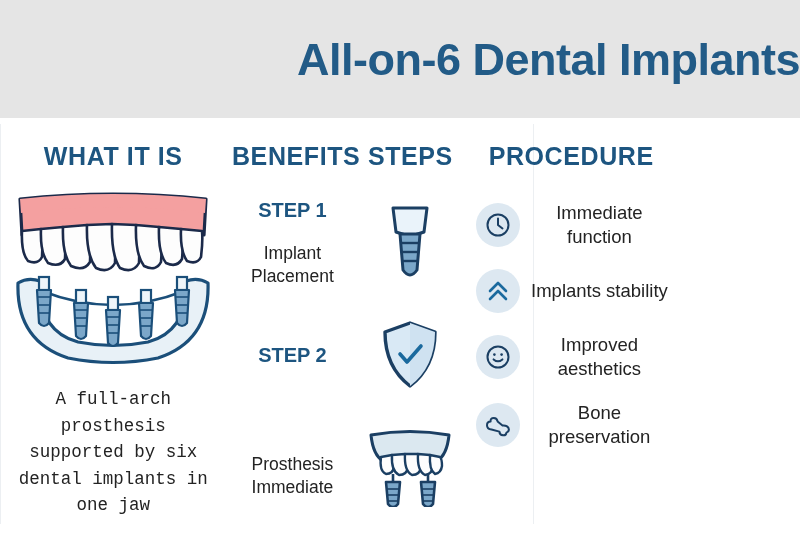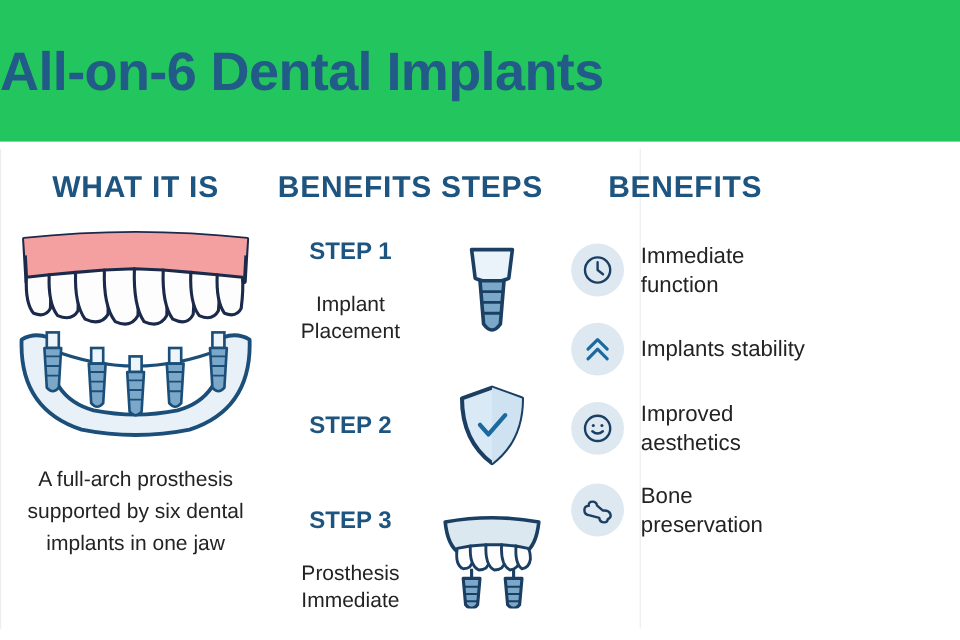--- a/index.html
+++ b/index.html
@@ -20,24 +20,24 @@
     position: relative;
     width: 800px;
     height: 533px;
     background: #ffffff;
   }
 
   
   .header {
     width: 800px;
     height: 118px;
-    background: #22c55e;
+    background: #e5e5e5;
     display: flex;
     align-items: center;
-    justify-content: flex-start;
+    justify-content: flex-end;
   }
 
   .header-title {
     font-size: 45px;
     font-weight: bold;
     color: #225b87;
     letter-spacing: -0.5px;
     line-height: 1;
   }
 
@@ -84,20 +84,21 @@
     justify-content: center;
   }
 
   .what-desc {
     margin-top: 20px;
     padding: 0 16px;
     text-align: center;
     font-size: 17.5px;
     line-height: 1.52;
     color: #232323;
+    font-family: Liberation Mono, monospace;
   }
 
   
   .steps {
     margin-top: 26px;
     display: flex;
     flex-direction: column;
     gap: 17px;
   }
 
@@ -140,21 +141,22 @@
     margin-top: 32px;
     display: flex;
     flex-direction: column;
     gap: 20px;
     padding-left: 18px;
   }
 
   .benefit {
     display: flex;
     align-items: center;
-    gap: 14px;
+    gap: 4px;
+    text-align: center;
   }
 
   .benefit-icon {
     flex: 0 0 auto;
     width: 44px;
     height: 44px;
     border-radius: 50%;
     background: #dde8f1;
     display: flex;
     align-items: center;
@@ -301,21 +303,20 @@
             <svg width="60" height="72" viewBox="0 0 60 72">
               <path d="M30 4 L55 13 Q55 48 30 67 Q5 48 5 13 Z" fill="#d9e9f5" stroke="#1b3f63" stroke-width="3.4" stroke-linejoin="round"></path>
               <path d="M30 4 L55 13 Q55 48 30 67 Z" fill="#cfe2f1" stroke="none"></path>
               <path d="M20 35 L27 43 L41 27" fill="none" stroke="#1b6a9e" stroke-width="3.6" stroke-linecap="round" stroke-linejoin="round"></path>
             </svg>
           </div>
         </div>
 
         <div class="step">
           <div class="step-text">
-            <div class="step-label">STEP 3</div>
             <div class="step-desc">Prosthesis Immediate</div>
           </div>
           <div class="step-icon">
             <svg width="94" height="80" viewBox="0 0 94 80">
 
               <path d="M8 8 Q47 1 86 8 Q84 28 74 34 Q47 40 20 34 Q10 28 8 8 Z" fill="#dbe8f0" stroke="#1b3f63" stroke-width="3" stroke-linejoin="round"></path>
 
               <g fill="#fdfdfd" stroke="#1b3f63" stroke-width="2.4" stroke-linejoin="round">
                 <path d="M18 30 Q16 44 23 47 Q30 47 31 40 Q31 32 29 28 Z"></path>
                 <path d="M29 28 Q28 44 36 48 Q44 48 45 40 Q45 31 42 27 Z"></path>
@@ -346,21 +347,21 @@
                 </g>
               </g>
             </svg>
           </div>
         </div>
 
       </div>
     </div>
 
     <div class="col col-benefits">
-      <div class="col-heading">BENEFITS</div>
+      <div class="col-heading">PROCEDURE</div>
 
       <div class="benefits">
 
         <div class="benefit">
           <div class="benefit-icon">
             <svg width="26" height="26" viewBox="0 0 26 26">
               <circle cx="13" cy="13" r="10.5" fill="none" stroke="#1b3f63" stroke-width="2"></circle>
               <path d="M13 6.5 L13 13 L17.5 16.5" fill="none" stroke="#1b3f63" stroke-width="2" stroke-linecap="round" stroke-linejoin="round"></path>
             </svg>
           </div>

